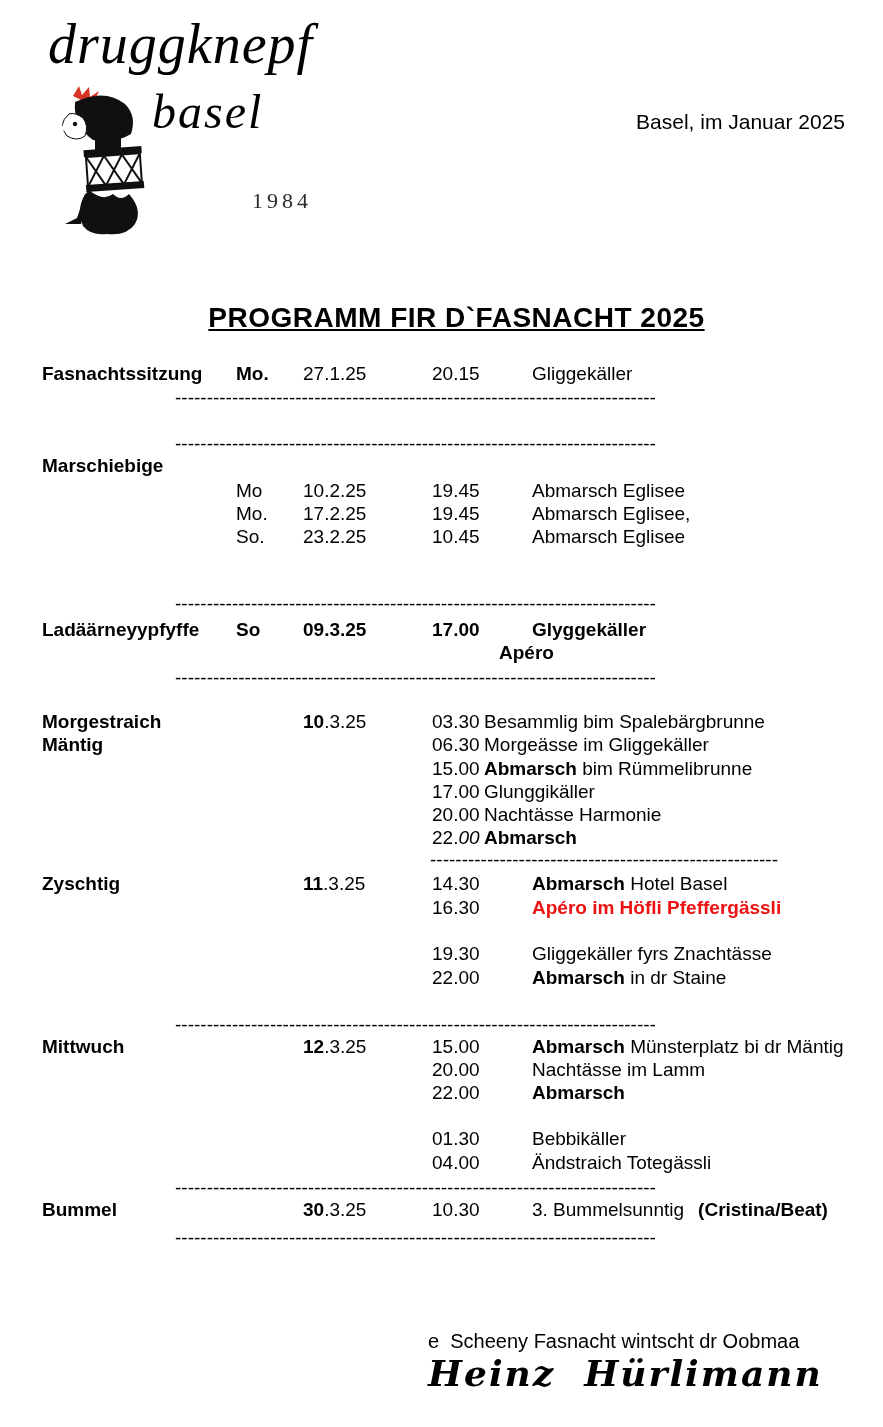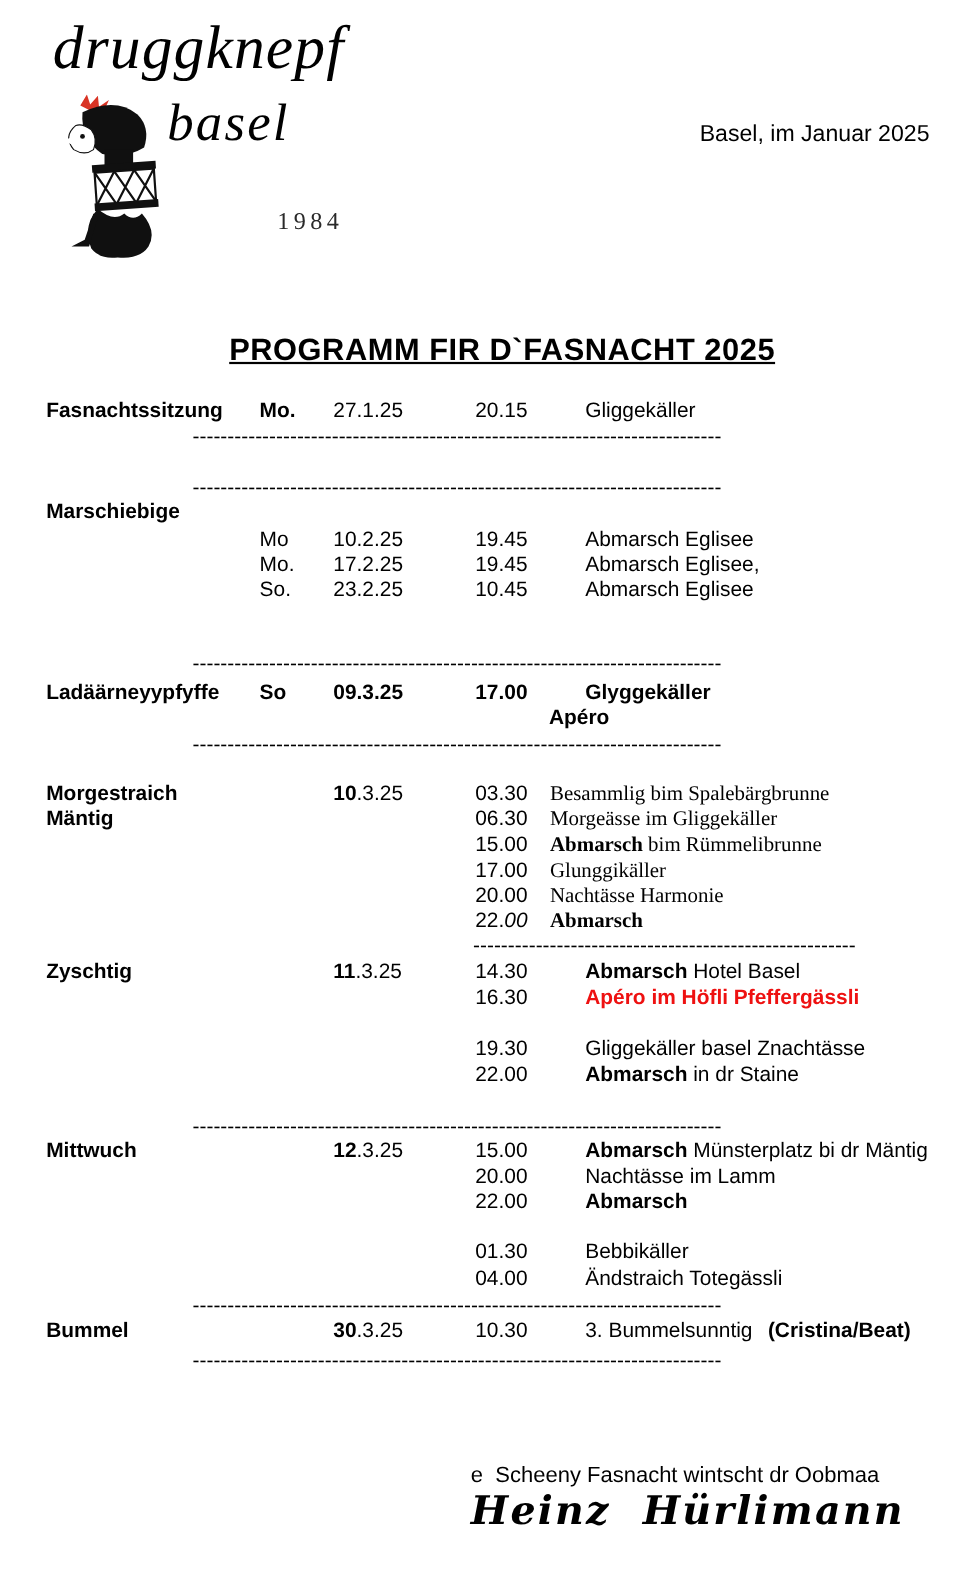--- a/index.html
+++ b/index.html
@@ -14,21 +14,21 @@
   .cell { position:absolute; top:0; white-space:pre; }
   .b { font-weight:bold; }
   .i { font-style:italic; }
   .red { color:#ee1111; font-weight:bold; }
   .gap { margin-left:14px; }
   .x1 { left:42px; }
   .x2 { left:236px; }
   .x3 { left:303px; }
   .x4 { left:432px;text-align:right; }
   .x5 { left:522px;margin-left:10px; }
-  .x5m { left:500px;font-family:Liberation Serif, serif; }
+  .x5m { left:484px; }
   .x5a { left:499px;text-align:right; }
   .sepL { left:175px; }
   .sepS { left:430px; }
 
   .logo-name {
     position:absolute; left:48px; top:12px;
     font-family:"Liberation Serif", serif; font-style:italic;
     font-size:56px; letter-spacing:1px; white-space:pre;
   }
   .logo-city {
@@ -178,21 +178,21 @@
     <span class="cell x3"><span class="b">11</span><span>.3.25</span></span>
     <span class="cell x4">14.30</span>
     <span class="cell x5"><span class="b">Abmarsch</span><span> Hotel Basel</span></span>
   </div>
   <div class="line" style="top:897px">
     <span class="cell x4">16.30</span>
     <span class="cell x5"><span class="red">Apéro im Höfli Pfeffergässli</span></span>
   </div>
   <div class="line" style="top:943px">
     <span class="cell x4">19.30</span>
-    <span class="cell x5"><span class="b"></span><span>Gliggekäller basel Znachtässe</span></span>
+    <span class="cell x5"><span class="b"></span><span>Gliggekäller fyrs Znachtässe</span></span>
   </div>
   <div class="line" style="top:967px">
     <span class="cell x4">22.00</span>
     <span class="cell x5"><span class="b">Abmarsch</span><span> in dr Staine</span></span>
   </div>
   <div class="line" style="top:1014px">
     <span class="cell sepL">----------------------------------------------------------------------------</span>
   </div>
 
   <div class="line" style="top:1036px">

